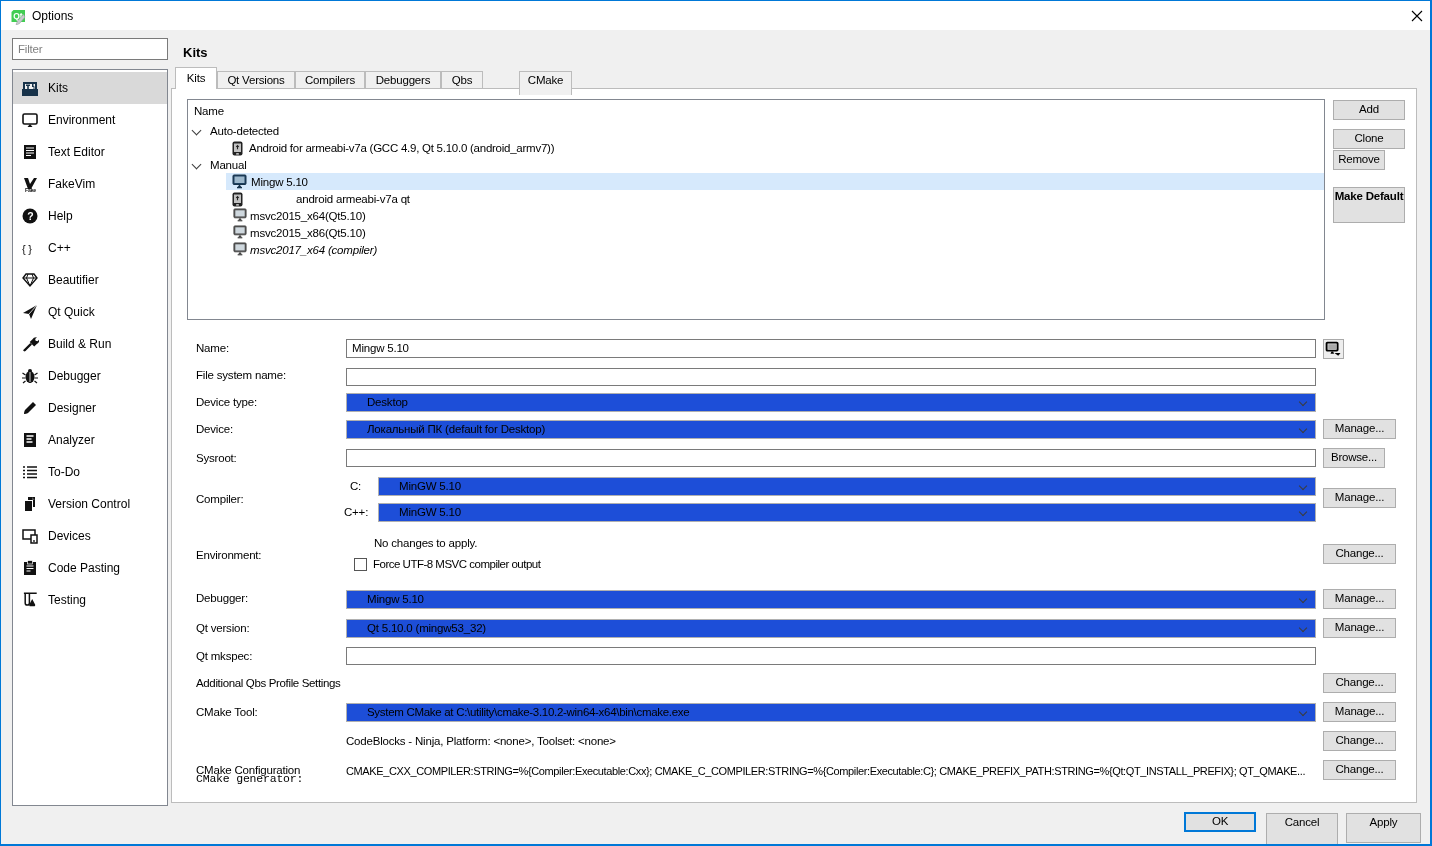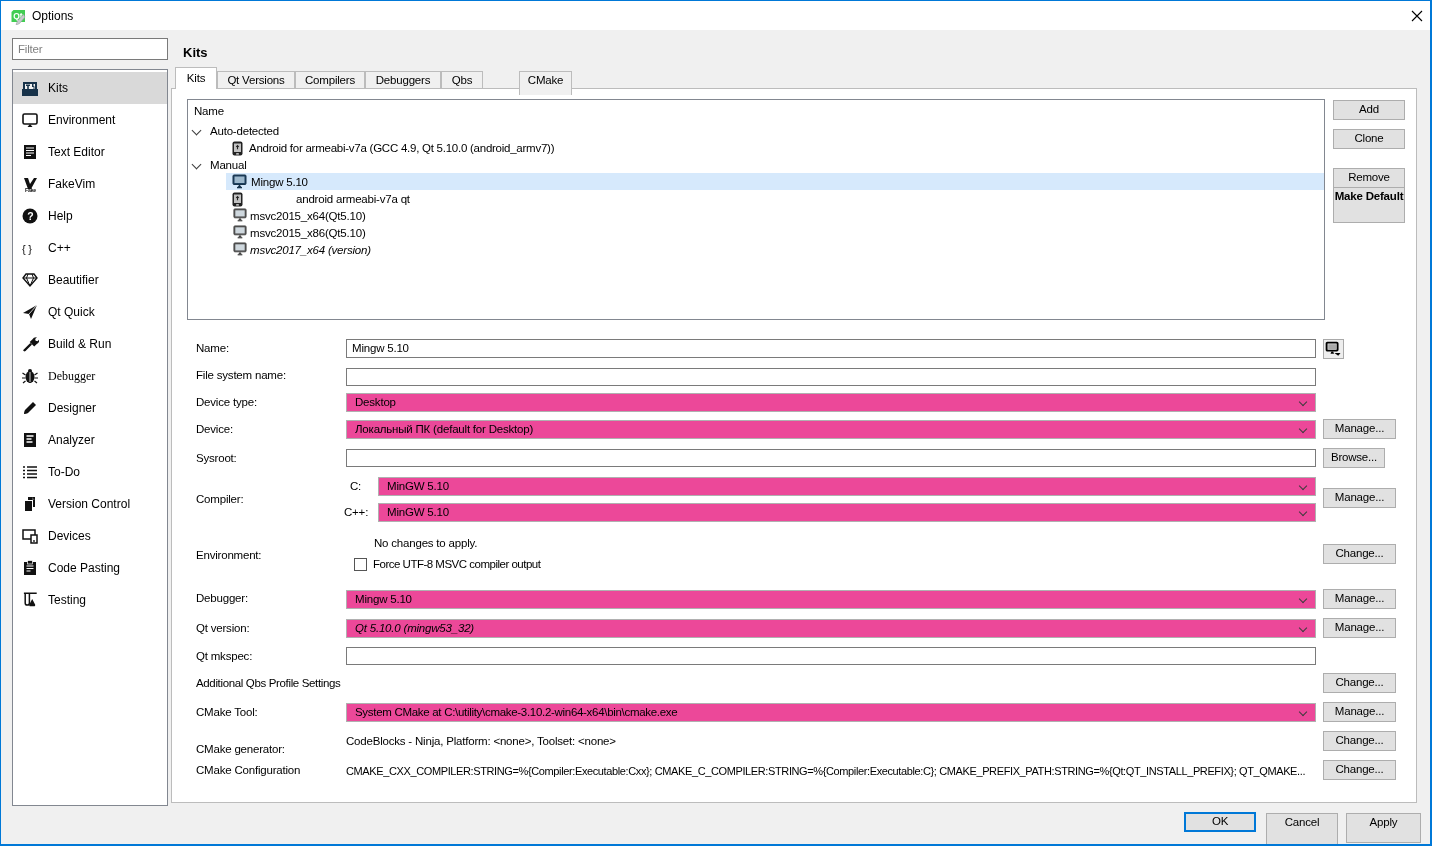--- a/index.html
+++ b/index.html
@@ -3,21 +3,21 @@
 <meta charset="utf-8">
 <style>
 * { margin:0; padding:0; box-sizing:border-box; }
 html,body { width:1432px; height:846px; overflow:hidden; }
 body { position:relative; background:#f0f0f0; font-family:"Liberation Sans", sans-serif; font-size:11.5px; color:#000; letter-spacing:-0.2px; }
 .abs { position:absolute; }
 #frame { position:absolute; inset:0; border:1px solid #0078d7; border-bottom-width:2px; border-right-width:2px; z-index:50; pointer-events:none; }
 #titlebar { position:absolute; left:1px; top:1px; width:1429px; height:29px; background:#ffffff; font-size:12px; letter-spacing:0; }
 .btn { position:absolute; background:#e1e1e1; border:1px solid #adadad; text-align:center; line-height:17px; white-space:nowrap; }
 .input { position:absolute; background:#ffffff; border:1px solid #7a7a7a; line-height:16px; padding-left:5px; }
-.combo { position:absolute; background:#ec4899; border:1px solid #b0b0b0; line-height:16px; padding-left:8px; }
+.combo { position:absolute; background:#1d4ed8; border:1px solid #b0b0b0; line-height:16px; padding-left:20px; }
 .combo::after { content:""; position:absolute; right:9px; top:5px; width:5px; height:5px; border-right:1.4px solid #3c3c3c; border-bottom:1.4px solid #3c3c3c; transform:rotate(45deg); }
 .lbl { position:absolute; white-space:nowrap; }
 .sideitem { position:absolute; left:13px; width:154px; height:32px; }
 .sideitem .txt { position:absolute; left:35px; top:9px; font-size:12px; letter-spacing:0; }
 .sideitem svg { position:absolute; left:8px; top:7px; }
 .chev { position:absolute; width:7px; height:7px; border-right:1.6px solid #3c3c3c; border-bottom:1.6px solid #3c3c3c; transform:rotate(45deg); }
 .trow { position:absolute; white-space:nowrap; }
 .tab { position:absolute; border:1px solid #bcbcbc; border-bottom:none; background:#f0f0f0; text-align:center; }
 </style>
 </head>
@@ -96,21 +96,21 @@
       </svg>
   <span class="txt">Qt Quick</span>
 </div>
 <div class="sideitem" style="top:328px;">
   <svg width="18" height="18" viewBox="0 0 18 18">
         <path d="M2 15.2 L9.3 7.9 l1.7 1.7 -6.5 6.5 q-1.6 0.9 -2.5-1 z" fill="#111"></path>
         <path d="M8.7 7 l2.6-2.6 q1.5-2.6 4.6-2.2 l-1.7 1.7 0.4 1.9 1.9 0.4 1.7-1.7 q0.3 3.2-2.4 4.5 l-2.6 2.6 z" fill="#111"></path>
       </svg>
   <span class="txt">Build &amp; Run</span>
 </div>
-<div class="sideitem" style="top:360px;font-family:Liberation Serif, serif;">
+<div class="sideitem" style="top:360px;">
   <svg width="18" height="18" viewBox="0 0 18 18">
         <ellipse cx="9" cy="10" rx="4.5" ry="6" fill="#111"></ellipse>
         <circle cx="9" cy="4" r="2" fill="#111"></circle>
         <path d="M9 4 v12 M4.5 8 L1.5 6 M13.5 8 L16.5 6 M4.5 11 H1 M13.5 11 H17 M4.5 14 L2 16 M13.5 14 L16 16" stroke="#111" stroke-width="1.2" fill="none"></path>
         <path d="M9 5 v10" stroke="#fff" stroke-width="0.8"></path>
       </svg>
   <span class="txt">Debugger</span>
 </div>
 <div class="sideitem" style="top:392px;">
   <svg width="18" height="18" viewBox="0 0 18 18">
@@ -218,26 +218,26 @@
       <path d="M7.5 10.5 l2 2.5 h-4 z" fill="#444"></path>
       <rect x="5" y="13" width="5" height="1.3" fill="#444"></rect>
     </svg>
 <div class="trow" style="left:250px;top:227px;">msvc2015_x86(Qt5.10)</div>
 <svg class="abs" style="left:233px;top:242px;" width="14" height="14" viewBox="0 0 15 15">
       <rect x="1" y="1" width="13" height="9.5" rx="1" fill="#555" stroke="#444" stroke-width="1"></rect>
       <rect x="2.5" y="2.5" width="10" height="6.5" fill="#cfd8de"></rect>
       <path d="M7.5 10.5 l2 2.5 h-4 z" fill="#444"></path>
       <rect x="5" y="13" width="5" height="1.3" fill="#444"></rect>
     </svg>
-<div class="trow" style="left:250px;top:244px;font-style:italic;">msvc2017_x64 (version)</div>
+<div class="trow" style="left:250px;top:244px;font-style:italic;">msvc2017_x64 (compiler)</div>
 </div>
 
 <div class="btn" style="left:1333px;top:100px;width:72px;height:20px;">Add</div>
 <div class="btn" style="left:1333px;top:129px;width:72px;height:20px;">Clone</div>
-<div class="btn" style="left:1333px;top:168px;width:72px;height:20px;">Remove</div>
+<div class="btn" style="left:1333px;top:150px;width:52px;height:20px;">Remove</div>
 <div class="btn" style="left:1333px;top:187px;width:72px;height:36px;font-weight:bold;">Make Default</div>
 
 <div id="form">
 <div class="lbl" style="left:196px;top:342px;">Name:</div>
 <div class="input" style="left:346px;top:339px;width:970px;height:19px;line-height:17px;">Mingw 5.10</div>
 <div class="btn" style="left:1323px;top:339px;width:21px;height:20px;background:#eeeeee;border-color:#a9a9a9;">
   <svg width="17" height="16" viewBox="0 0 17 16" style="margin-top:1px;">
         <rect x="1.6" y="1.6" width="11" height="8" rx="0.8" fill="none" stroke="#000" stroke-width="1.9"></rect>
         <rect x="3.2" y="3.2" width="7.8" height="4.9" fill="#a9a9a9"></rect>
         <path d="M6.5 10.5 h1.6 l1 2.2 h-3.6 z" fill="#000"></path>
@@ -262,30 +262,30 @@
 <div class="btn" style="left:1323px;top:488px;width:73px;height:20px;">Manage...</div>
 <div class="lbl" style="left:196px;top:549px;">Environment:</div>
 <div class="lbl" style="left:374px;top:537px;">No changes to apply.</div>
 <div class="abs" style="left:354px;top:558px;width:13px;height:13px;background:#fff;border:1px solid #555;"></div>
 <div class="lbl" style="left:373px;top:558px;letter-spacing:-0.5px;">Force UTF-8 MSVC compiler output</div>
 <div class="btn" style="left:1323px;top:544px;width:73px;height:20px;">Change...</div>
 <div class="lbl" style="left:196px;top:592px;">Debugger:</div>
 <div class="combo" style="left:346px;top:590px;width:970px;height:19px;">Mingw 5.10</div>
 <div class="btn" style="left:1323px;top:589px;width:73px;height:20px;">Manage...</div>
 <div class="lbl" style="left:196px;top:622px;">Qt version:</div>
-<div class="combo" style="left:346px;top:619px;width:970px;height:19px;font-style:italic;">Qt 5.10.0 (mingw53_32)</div>
+<div class="combo" style="left:346px;top:619px;width:970px;height:19px;">Qt 5.10.0 (mingw53_32)</div>
 <div class="btn" style="left:1323px;top:618px;width:73px;height:20px;">Manage...</div>
 <div class="lbl" style="left:196px;top:650px;">Qt mkspec:</div>
 <div class="input" style="left:346px;top:647px;width:970px;height:18px;"></div>
 <div class="lbl" style="left:196px;top:677px;letter-spacing:-0.35px;">Additional Qbs Profile Settings</div>
 <div class="btn" style="left:1323px;top:673px;width:73px;height:20px;">Change...</div>
 <div class="lbl" style="left:196px;top:706px;">CMake Tool:</div>
 <div class="combo" style="left:346px;top:703px;width:970px;height:19px;letter-spacing:-0.3px;">System CMake at C:\utility\cmake-3.10.2-win64-x64\bin\cmake.exe</div>
 <div class="btn" style="left:1323px;top:702px;width:73px;height:20px;">Manage...</div>
-<div class="lbl" style="left:196px;top:743px;">CMake generator:</div>
+<div class="lbl" style="left:196px;top:772px;font-family:Liberation Mono, monospace;">CMake generator:</div>
 <div class="lbl" style="left:346px;top:735px;">CodeBlocks - Ninja, Platform: &lt;none&gt;, Toolset: &lt;none&gt;</div>
 <div class="btn" style="left:1323px;top:731px;width:73px;height:20px;">Change...</div>
 <div class="lbl" style="left:196px;top:764px;">CMake Configuration</div>
 <div class="lbl" style="left:346px;top:765px;font-size:11px;letter-spacing:-0.38px;">CMAKE_CXX_COMPILER:STRING=%{Compiler:Executable:Cxx}; CMAKE_C_COMPILER:STRING=%{Compiler:Executable:C}; CMAKE_PREFIX_PATH:STRING=%{Qt:QT_INSTALL_PREFIX}; QT_QMAKE...</div>
 <div class="btn" style="left:1323px;top:760px;width:73px;height:20px;">Change...</div>
 </div>
 
 <div class="btn" style="left:1184px;top:812px;width:72px;height:20px;border:2px solid #0078d7;line-height:15px;">OK</div>
 <div class="btn" style="left:1266px;top:813px;width:72px;height:33px;">Cancel</div>
 <div class="btn" style="left:1346px;top:813px;width:75px;height:30px;">Apply</div>

